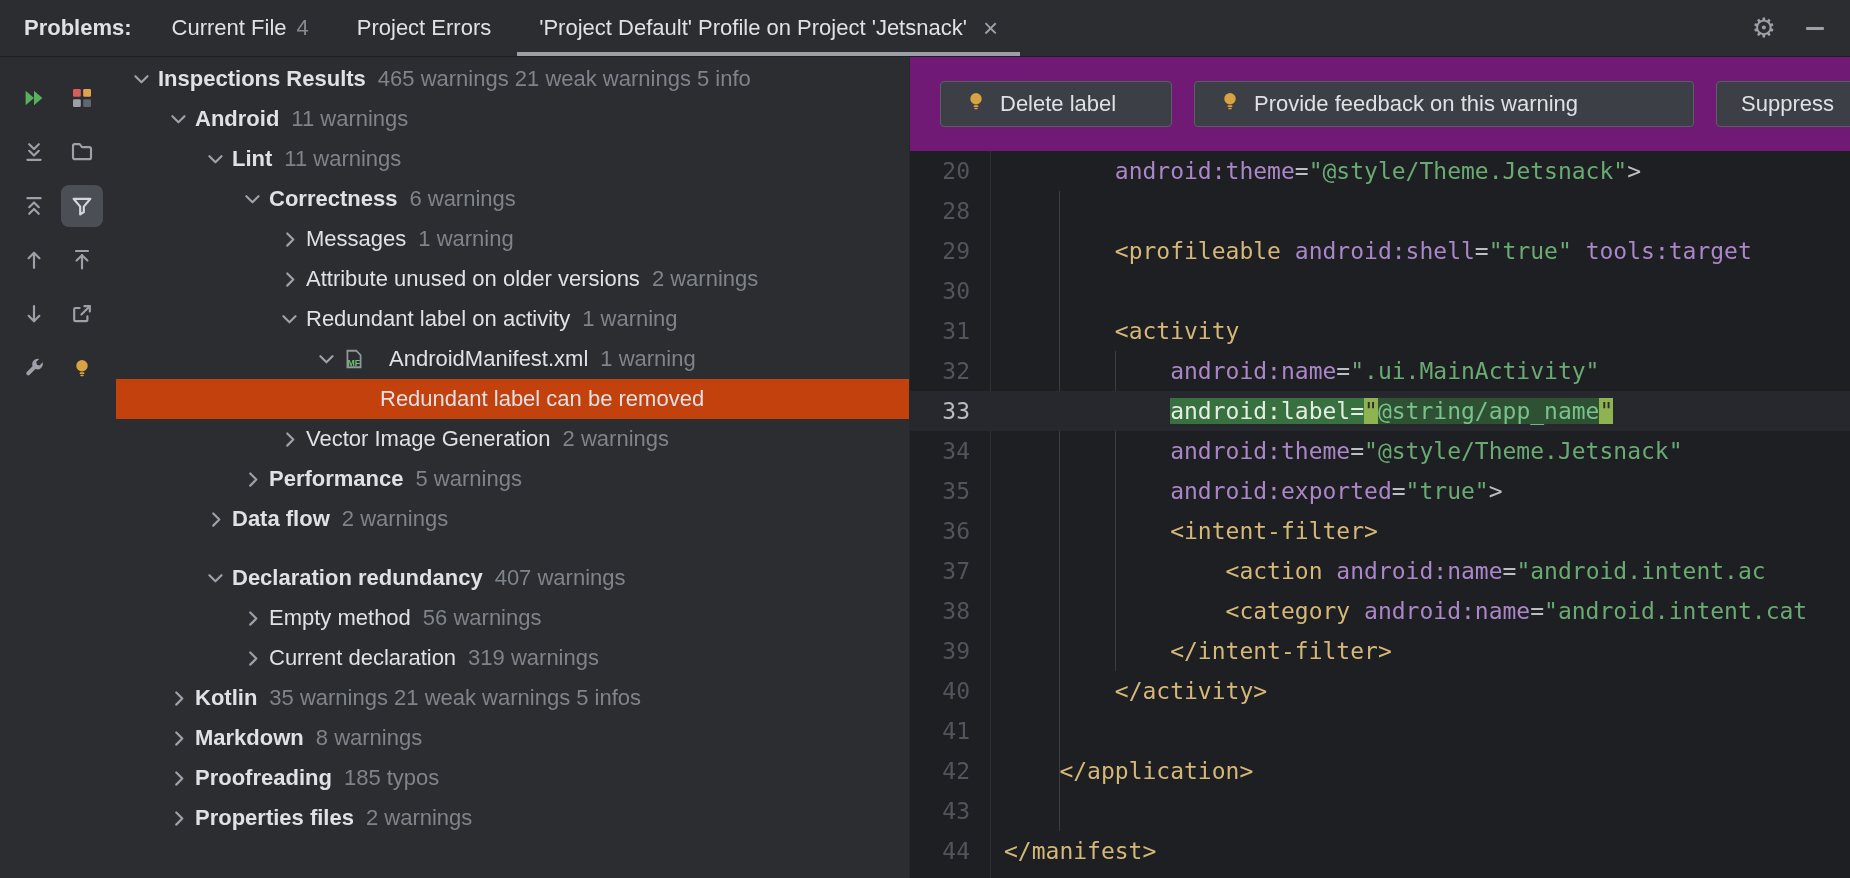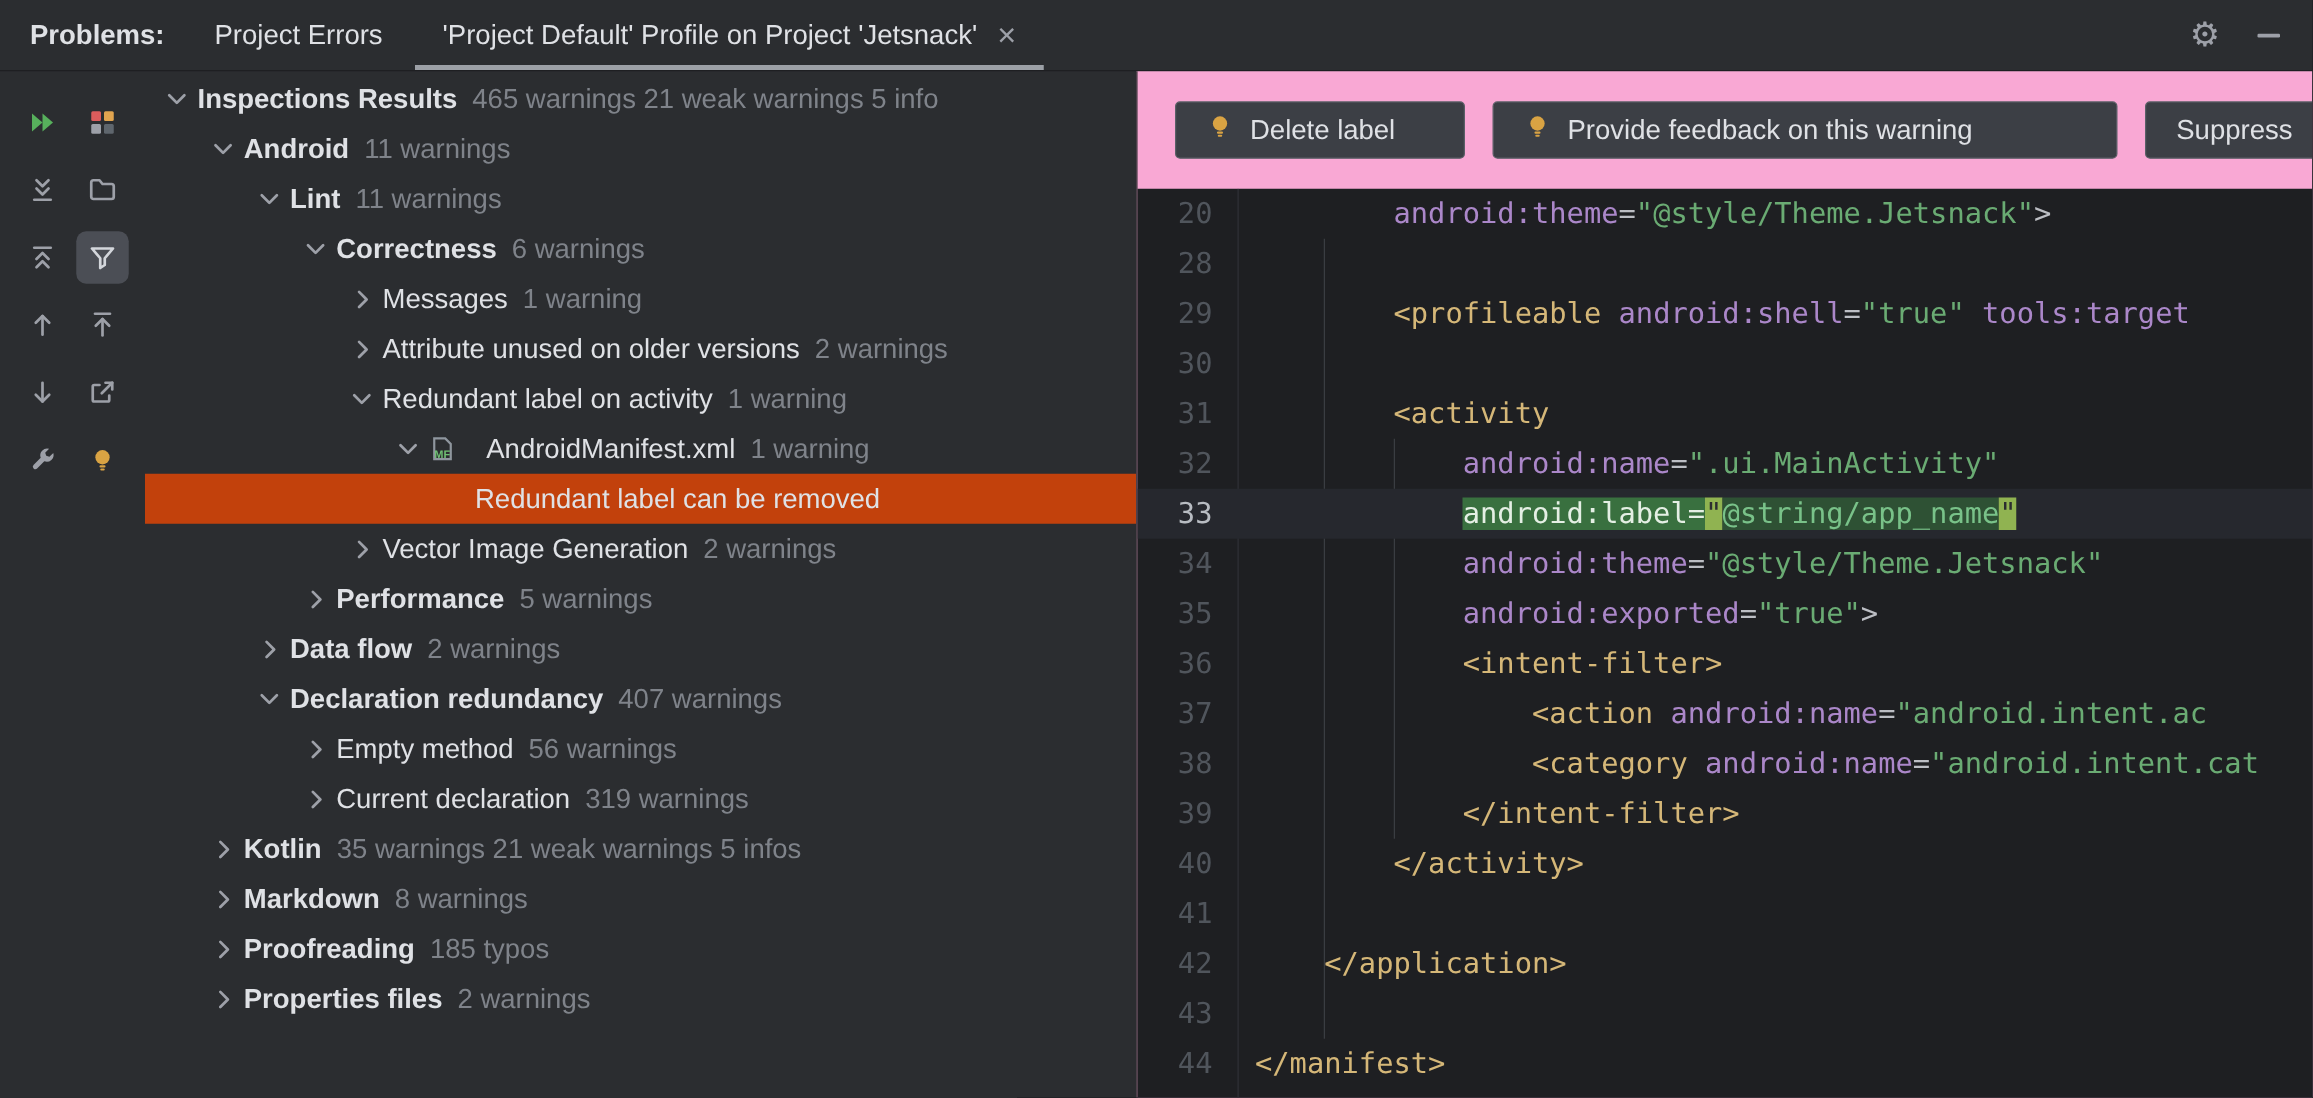--- a/index.html
+++ b/index.html
@@ -41,21 +41,21 @@
   .tree { width:793px; flex:none; padding-top:2px; overflow:hidden; font-size:22px; }
   .trow { height:40px; display:flex; align-items:center; white-space:nowrap; }
   .trow.selected { background:#c2410c; }
   .chev { width:32px; flex:none; display:flex; align-items:center; justify-content:center; }
   .chevsvg.open { transform:rotate(90deg); }
   .ficon { margin-right:24px; display:flex; align-items:center; }
   .tlabel.bold { font-weight:bold; }
   .tmeta { color:#7f838a; margin-left:12px; }
 
   
-  .editor { flex:1; min-width:0; display:flex; flex-direction:column; background:#f9a8d4; border-left:1px solid #26282b; }
+  .editor { flex:1; min-width:0; display:flex; flex-direction:column; background:#701a75; border-left:1px solid #26282b; }
   .ed-toolbar { height:94px; flex:none; display:flex; align-items:center; gap:22px; padding-left:30px; overflow:hidden; }
   .ed-btn {
     height:46px; flex:none; display:flex; align-items:center; gap:13px; padding:0 24px;
     background:#3c3f45; border:1px solid #5a5e66; border-radius:4px;
     color:#dfe1e5; font-size:22px; font-family:"Liberation Sans", sans-serif; white-space:nowrap;
   }
   .ed-btn.b1 { min-width:232px; }
   .ed-btn.b2 { min-width:500px; }
   .ed-btn.b3 { min-width:300px; }
 
@@ -84,20 +84,24 @@
 </style>
 </head>
 <body>
 
 <div class="app">
 
   <div class="header">
     <div class="panel-label">Problems:</div>
     <div class="tabs">
         <div class="tab">
+          <span>Current File</span>
+          <span class="count">4</span>
+        </div>
+        <div class="tab">
           <span>Project Errors</span>
         </div>
         <div class="tab active">
           <span>'Project Default' Profile on Project 'Jetsnack'</span>
           <span class="close">×</span>
         </div>
       </div>
     <div class="header-spacer"></div>
     <div class="header-icons">
       <span class="gear">⚙</span>
@@ -299,21 +303,21 @@
         </div>
         <div class="trow" style="padding-left: 84px;">
           <span class="chev">
             <svg class="chevsvg" width="22" height="22" viewBox="0 0 20 20">
               <path d="M7.5 5 L13 10.5 L7.5 16" fill="none" stroke="#9da0a8" stroke-width="2" stroke-linecap="round" stroke-linejoin="round"></path>
             </svg>
           </span>
           <span class="tlabel bold">Data flow</span>
           <span class="tmeta">2 warnings</span>
         </div>
-        <div class="trow" style="padding-left: 84px;">
+        <div class="trow" style="padding-left: 84px; margin-top: 19px;">
           <span class="chev">
             <svg class="chevsvg open" width="22" height="22" viewBox="0 0 20 20">
               <path d="M7.5 5 L13 10.5 L7.5 16" fill="none" stroke="#9da0a8" stroke-width="2" stroke-linecap="round" stroke-linejoin="round"></path>
             </svg>
           </span>
           <span class="tlabel bold">Declaration redundancy</span>
           <span class="tmeta">407 warnings</span>
         </div>
         <div class="trow" style="padding-left: 121px;">
           <span class="chev">

